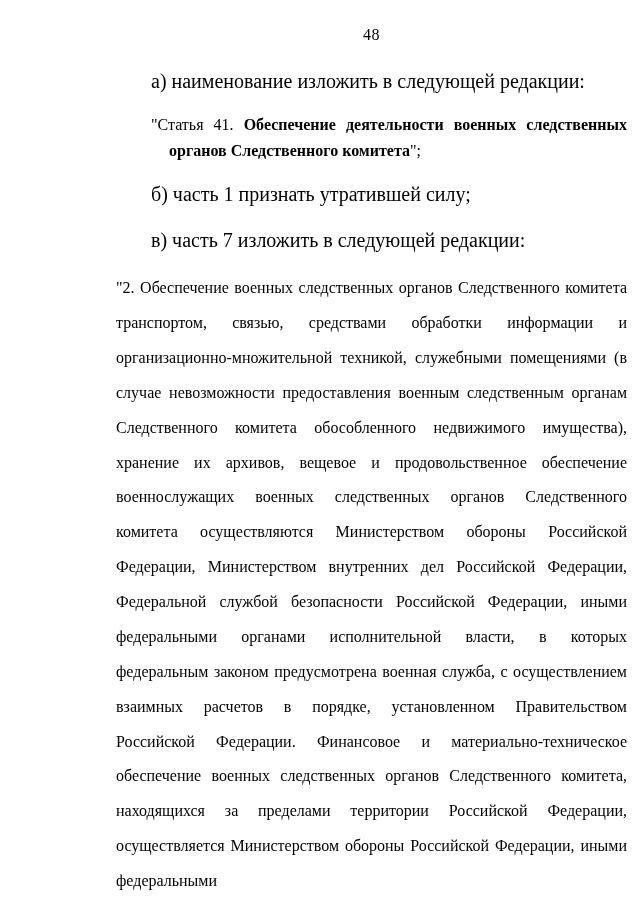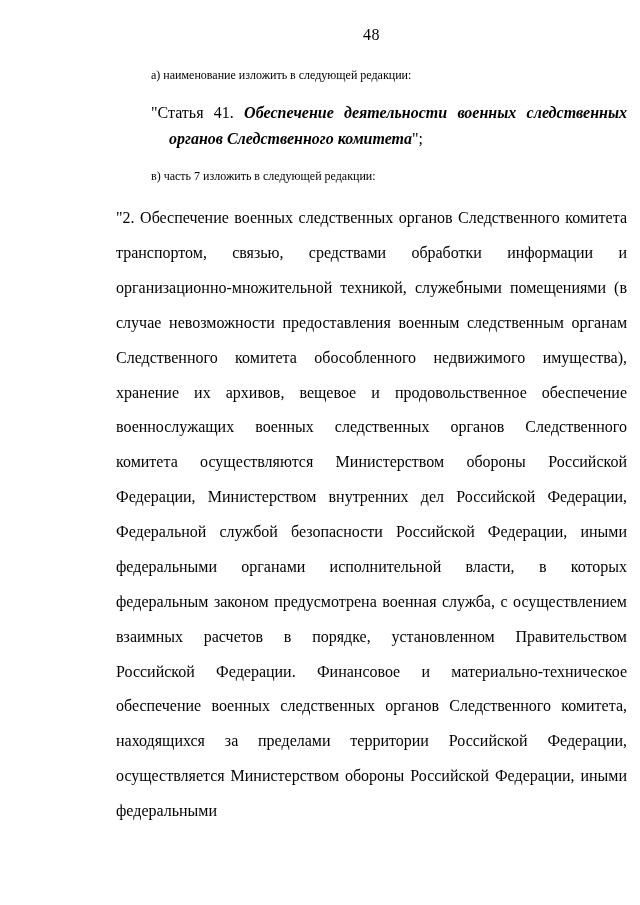--- a/index.html
+++ b/index.html
@@ -19,38 +19,37 @@
     overflow: hidden;
     margin-left: 36px;
   }
   .page-number {
     text-align: center;
     font-size: 16px;
     margin: 0 0 22px 0;
     letter-spacing: 0.5px;
   }
   .clause {
-    font-size: 12px;
+    font-size: 20px;
     line-height: 1.5;
     text-indent: 35px;
     margin: 0 0 16px 0;
     text-align: left;
     white-space: normal;
   }
   .article-quote {
     font-size: 16px;
     line-height: 1.6;
     margin: 0 0 16px 0;
     padding-left: 53px;
     text-indent: -18px;
     text-align: justify;
   }
   .article-quote b {
     font-weight: bold;
-    font-style: italic;
   }
   .body-paragraph {
     font-size: 16px;
     line-height: 2.18;
     text-align: justify;
     text-align-last: justify;
     margin: 0;
     word-spacing: 1px;
   }
 </style>
@@ -58,18 +57,19 @@
 <body>
 
 <div class="page">
 
   <div class="page-number">48</div>
 
   <p class="clause">а) наименование изложить в следующей редакции:</p>
 
   <p class="article-quote"><span>"Статья 41. </span><b>Обеспечение деятельности военных следственных органов Следственного комитета</b><span>";</span></p>
 
+  <p class="clause">б) часть 1 признать утратившей силу;</p>
 
   <p class="clause">в) часть 7 изложить в следующей редакции:</p>
 
   <p class="body-paragraph">"2. Обеспечение военных следственных органов Следственного комитета транспортом, связью, средствами обработки информации и организационно-множительной техникой, служебными помещениями (в случае невозможности предоставления военным следственным органам Следственного комитета обособленного недвижимого имущества), хранение их архивов, вещевое и продовольственное обеспечение военнослужащих военных следственных органов Следственного комитета осуществляются Министерством обороны Российской Федерации, Министерством внутренних дел Российской Федерации, Федеральной службой безопасности Российской Федерации, иными федеральными органами исполнительной власти, в которых федеральным законом предусмотрена военная служба, с осуществлением взаимных расчетов в порядке, установленном Правительством Российской Федерации. Финансовое и материально-техническое обеспечение военных следственных органов Следственного комитета, находящихся за пределами территории Российской Федерации, осуществляется Министерством обороны Российской Федерации, иными федеральными</p>
 
 </div>
 
 </body></html>

